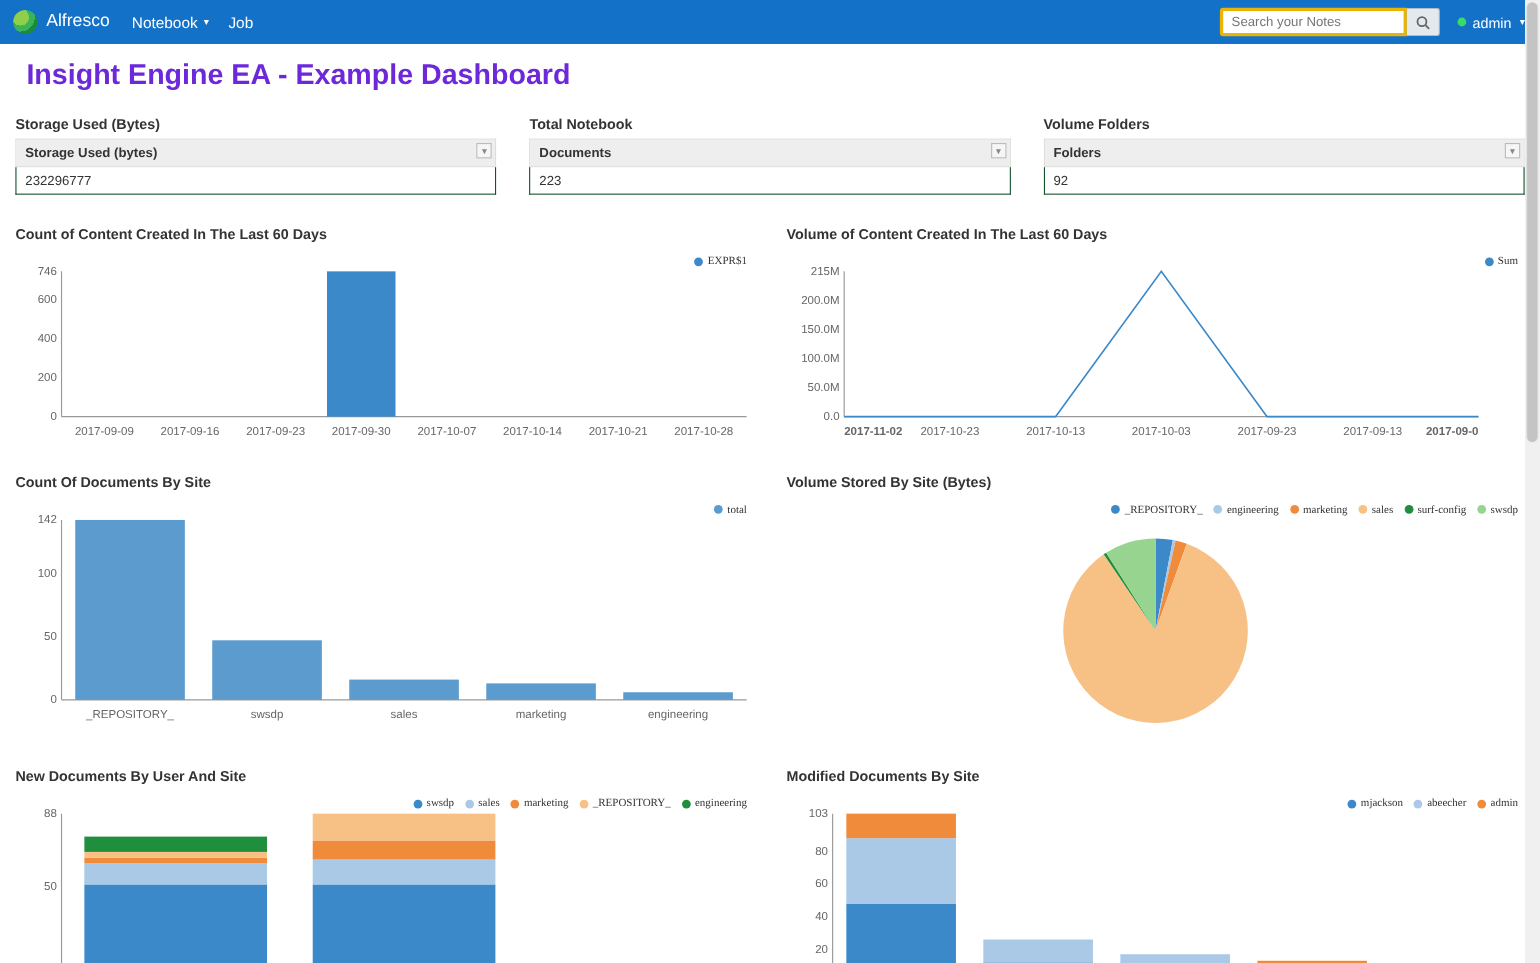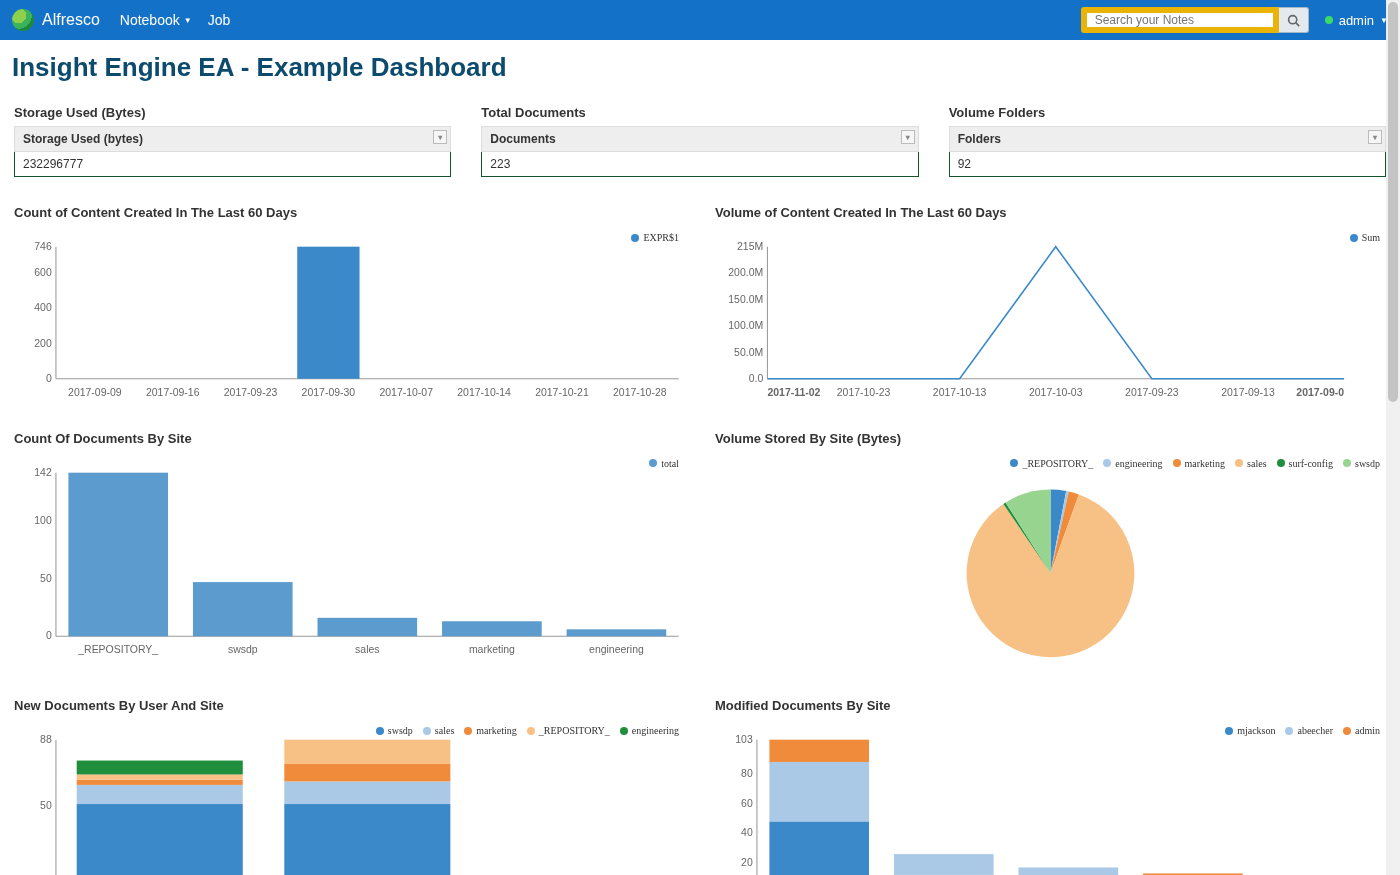--- a/index.html
+++ b/index.html
@@ -4,25 +4,25 @@
 <style>
 * { box-sizing: border-box; margin: 0; padding: 0; }
 body { font-family: -apple-system, BlinkMacSystemFont, "Segoe UI", Helvetica, Arial, sans-serif; font-size: 13px; color: #333; background: #fff; }
 .navbar { background: #1371c8; height: 40px; display: flex; align-items: center; padding: 0 12px; color: #fff; }
 .brand { display: flex; align-items: center; gap: 8px; font-size: 16px; margin-right: 20px; }
 .brand-logo { width: 22px; height: 22px; border-radius: 50%; background: radial-gradient(circle at 30% 30%, #8ed04b 0 35%, #3bb35a 35% 60%, #1d8a3a 60% 100%); display: inline-block; }
 .nav-item { color: #fff; margin-right: 16px; font-size: 14px; cursor: pointer; display: inline-flex; align-items: center; gap: 4px; }
 .caret { font-size: 8px; }
 .nav-spacer { flex: 1; }
 .search-wrap { display: flex; align-items: center; }
-.search-input { height: 26px; width: 198px; border: 6px solid #eab308; border-radius: 3px 0 0 3px; padding: 0 8px; font-size: 12px; background: #fff; color: #333; }
+.search-input { height: 26px; width: 170px; border: 3px solid #eab308; border-radius: 3px 0 0 3px; padding: 0 8px; font-size: 12px; background: #fff; color: #333; }
 .search-btn { height: 26px; width: 30px; border: 1px solid #a5b7c5; border-left: none; background: #e4e9ee; border-radius: 0 3px 3px 0; display: flex; align-items: center; justify-content: center; cursor: pointer; color: #555; }
 .user { margin-left: 16px; display: flex; align-items: center; gap: 6px; font-size: 13px; cursor: pointer; }
 .dot { width: 8px; height: 8px; border-radius: 50%; background: #3adb67; display: inline-block; }
-.page-title { font-size: 26px; font-weight: 600; padding: 12px 12px 10px; color: #0c4a6e; }
+.page-title { font-size: 26px; font-weight: 600; padding: 12px 24px 10px; color: #6d28d9; }
 .dash { padding: 0 14px 30px; }
 .row { display: flex; gap: 30px; margin-bottom: 28px; }
 .card { flex: 1; margin-top: 12px; }
 .card-title { font-size: 13px; font-weight: 700; color: #333; margin-bottom: 6px; }
 .tbl { width: 100%; border-collapse: collapse; }
 .tbl th { background: #eee; border: 1px solid #ddd; padding: 5px 8px; text-align: left; font-weight: 600; font-size: 12px; position: relative; }
 .tbl td { border: 1px solid #14532d; padding: 5px 8px; font-size: 12px; }
 .filter-icon { position: absolute; right: 3px; top: 3px; width: 14px; height: 14px; border: 1px solid #bbb; background: #f6f6f6; font-size: 8px; display: flex; align-items: center; justify-content: center; color: #888; cursor: pointer; }
 .chart-wrap { position: relative; }
 .legend { position: absolute; top: 0; right: 6px; font-size: 10px; color: #333; display: flex; gap: 10px; flex-wrap: wrap; justify-content: center; max-width: 420px; font-family: Liberation Serif, serif; }
@@ -81,21 +81,21 @@
             </tr>
           </thead>
       <tbody>
             <tr>
               <td>232296777</td>
             </tr>
           </tbody>
         </table>
     </div>
     <div class="card">
-      <div class="card-title">Total Documents</div>
+      <div class="card-title">Total Notebook</div>
       <table class="tbl">
           <thead>
             <tr>
               <th><span>Documents</span><span class="filter-icon">▾</span></th>
             </tr>
           </thead>
       <tbody>
             <tr>
               <td>223</td>
             </tr>

